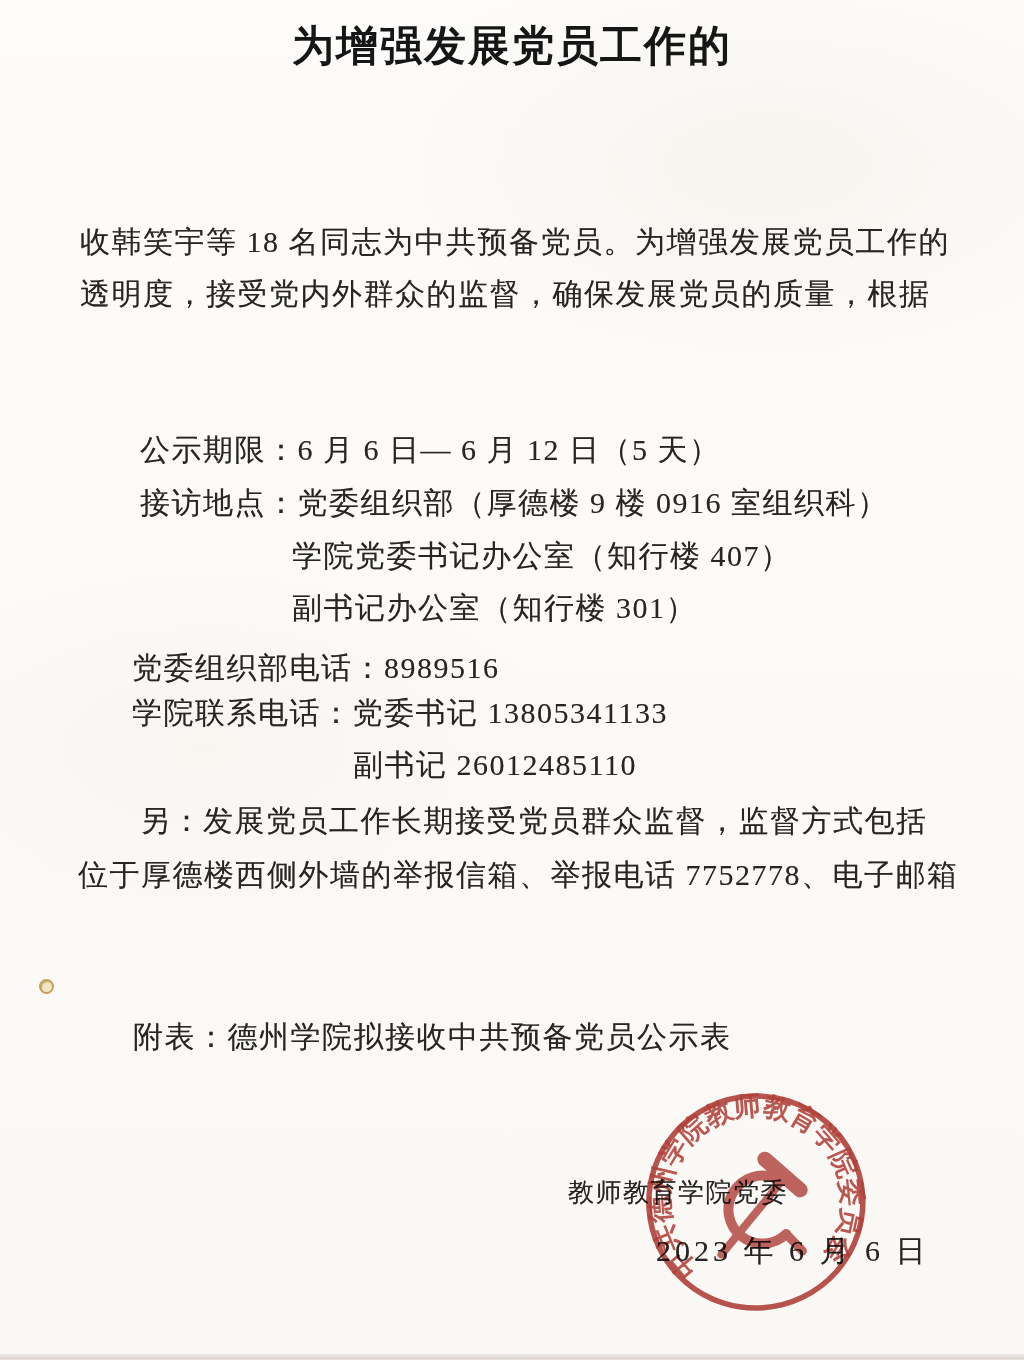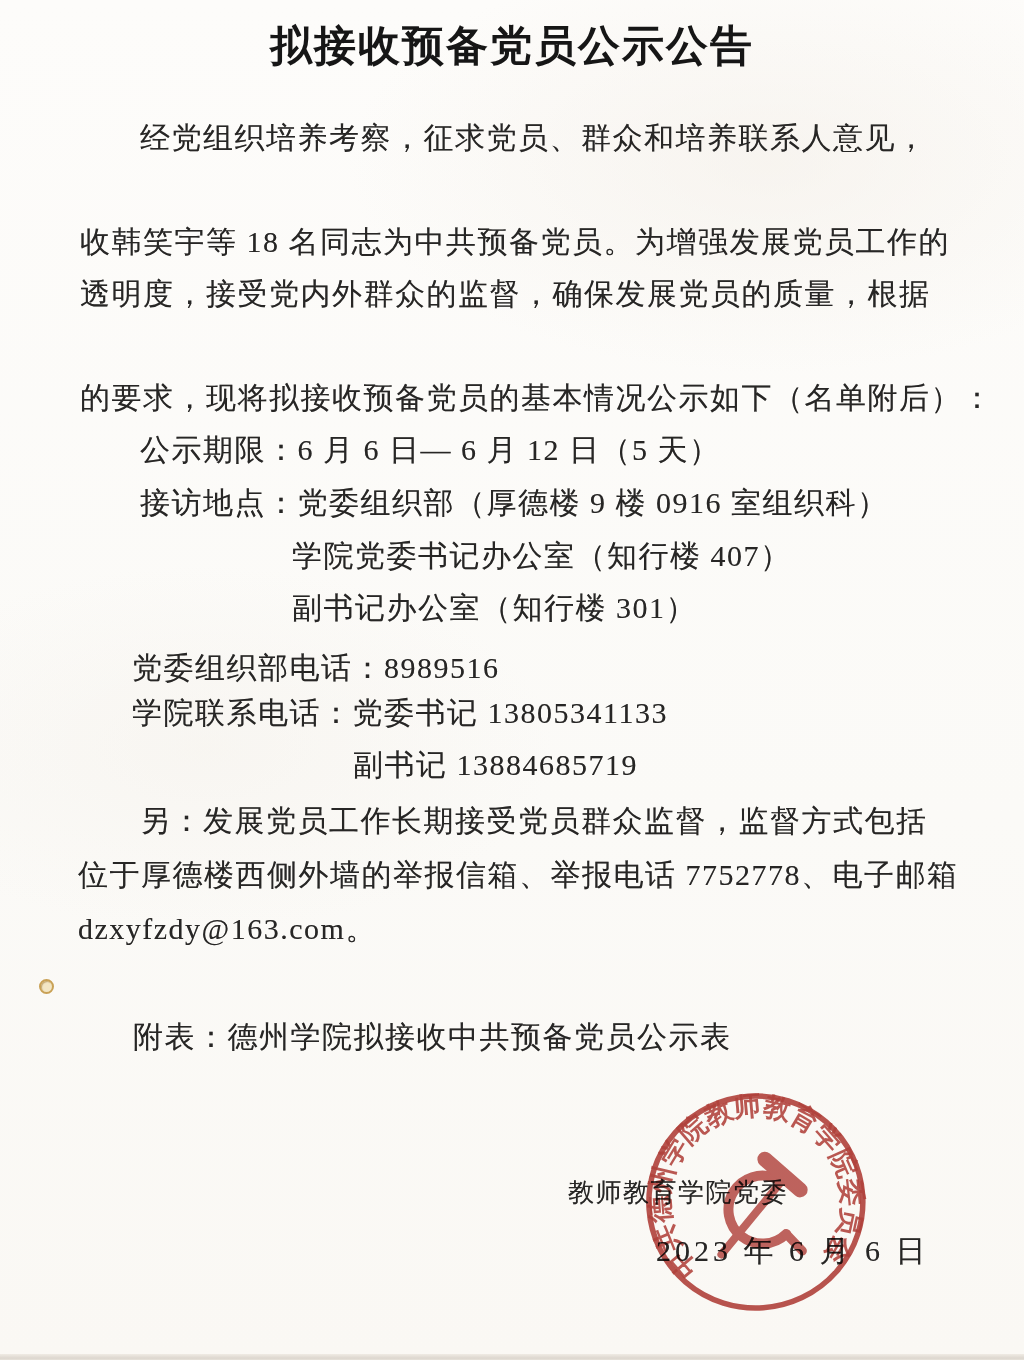--- a/index.html
+++ b/index.html
@@ -48,36 +48,33 @@
   .bottom-edge{
     position:absolute;left:0;bottom:0;width:1024px;height:6px;
     background:linear-gradient(180deg,#f0ebe4 0%,#ddd7cf 70%,#e7e2da 100%);
   }
 </style>
 </head>
 <body>
 
 <div class="page">
 
-  <div class="title">拟接收预备党员公示公告</div>
+  <div class="title">为增强发展党员工作的</div>
 
-  <div class="ln" style="left:140px;top:120px">经党组织培养考察，征求党员、群众和培养联系人意见，</div>
   <div class="ln" style="left:80px;top:224px">收韩笑宇等 18 名同志为中共预备党员。为增强发展党员工作的</div>
   <div class="ln" style="left:80px;top:276px">透明度，接受党内外群众的监督，确保发展党员的质量，根据</div>
-  <div class="ln" style="left:80px;top:380px">的要求，现将拟接收预备党员的基本情况公示如下（名单附后）：</div>
   <div class="ln" style="left:140px;top:432px">公示期限：6 月 6 日— 6 月 12 日（5 天）</div>
   <div class="ln" style="left:140px;top:485px">接访地点：党委组织部（厚德楼 9 楼 0916 室组织科）</div>
   <div class="ln" style="left:292px;top:538px">学院党委书记办公室（知行楼 407）</div>
   <div class="ln" style="left:292px;top:590px">副书记办公室（知行楼 301）</div>
   <div class="ln" style="left:132px;top:650px">党委组织部电话：8989516</div>
   <div class="ln" style="left:132px;top:695px">学院联系电话：党委书记 13805341133</div>
-  <div class="ln" style="left:353px;top:747px">副书记 13884685719</div>
+  <div class="ln" style="left:353px;top:747px">副书记 26012485110</div>
   <div class="ln" style="left:140px;top:803px">另：发展党员工作长期接受党员群众监督，监督方式包括</div>
   <div class="ln" style="left:78px;top:857px">位于厚德楼西侧外墙的举报信箱、举报电话 7752778、电子邮箱</div>
-  <div class="ln" style="left:78px;top:911px">dzxyfzdy@163.com。</div>
 
   <div class="ln" style="left:133px;top:1019px">附表：德州学院拟接收中共预备党员公示表</div>
 
   <div class="ln sig" style="left:568px;top:1177px">教师教育学院党委</div>
   <div class="ln dt" style="left:656px;top:1233px">2023 年 6 月 6 日</div>
 
   <svg class="seal" viewBox="0 0 232 232" aria-hidden="true">
     <ellipse cx="116" cy="114" rx="107" ry="106" fill="none" stroke="#ad322c" stroke-width="5.5" opacity="0.9"></ellipse>
     <defs>
       <path id="sealArc" d="M 54.5 175.5 A 87 87 0 1 1 177.5 175.5" fill="none"></path>

